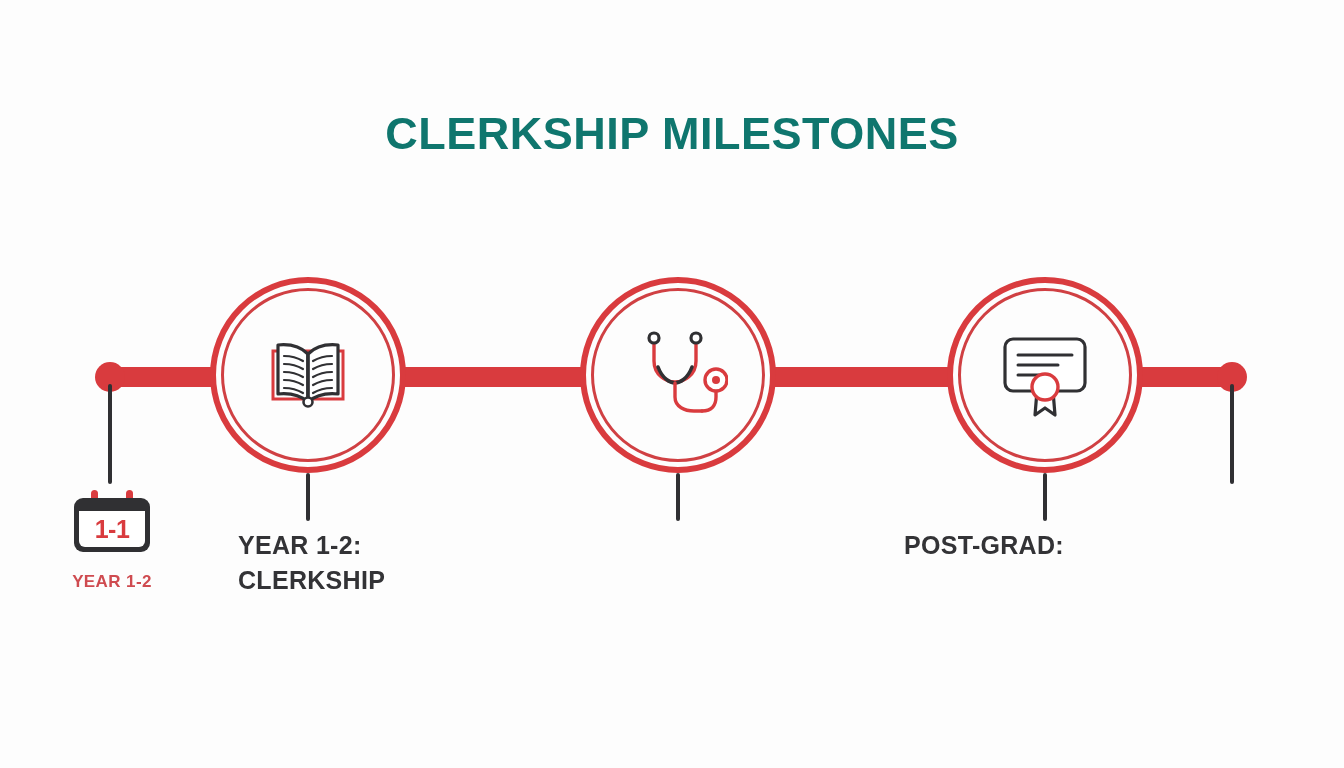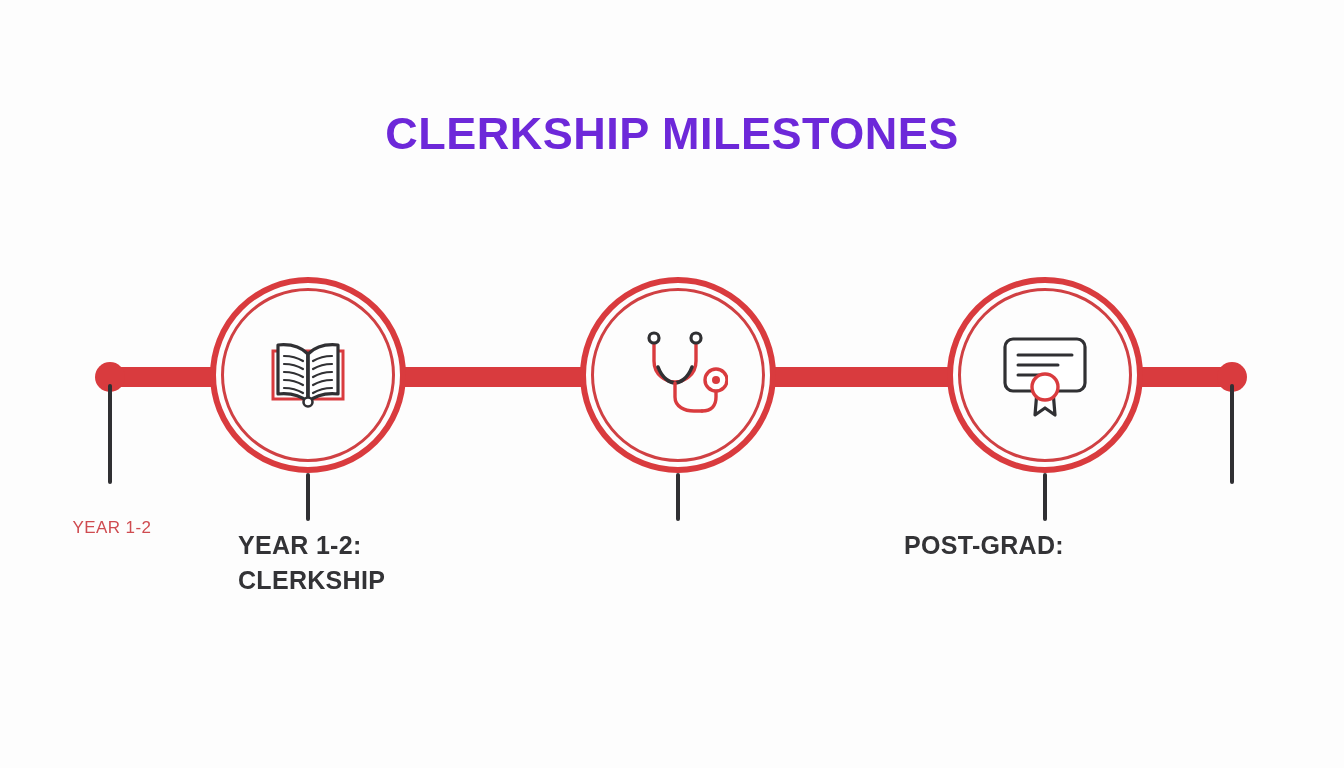--- a/index.html
+++ b/index.html
@@ -19,21 +19,21 @@
   
   #page-title {
     position: absolute;
     left: 0;
     top: 108px;
     width: 1344px;
     text-align: center;
     font-size: 45px;
     font-weight: bold;
     letter-spacing: 0.5px;
-    color: #6d28d9;
+    color: #0f766e;
     white-space: nowrap;
   }
 
   
   #timeline-bar {
     position: absolute;
     left: 100px;
     top: 367px;
     width: 1142px;
     height: 20px;
@@ -171,23 +171,23 @@
     top: 0;
     width: 7px;
     height: 18px;
     background: #d93b3e;
     border-radius: 4px;
   }
   .cal-ring-l { left: 17px; }
   .cal-ring-r { left: 52px; }
 
   .calendar-caption {
-    margin-top: 28px;
+    margin-top: 20px;
     font-size: 17px;
-    font-weight: normal;
+    font-weight: bold;
     color: #cf4b50;
     letter-spacing: 0.4px;
     white-space: nowrap;
   }
 </style>
 </head>
 <body>
 
 <div id="canvas">
 
@@ -263,17 +263,23 @@
         <circle cx="50" cy="58" r="13" fill="#ffffff" stroke="#d93b3e" stroke-width="3.4"></circle>
       </svg>
     </div>
   </div>
   <div class="milestone-stem" id="stem-matching"></div>
   <div class="milestone-label" id="label-matching">
     <div>POST-GRAD:</div>
   </div>
 
   <div class="calendar-block" id="calendar-left">
+    <div class="calendar-icon">
+      <div class="cal-ring cal-ring-l"></div>
+      <div class="cal-ring cal-ring-r"></div>
+      <div class="cal-body"></div>
+      <div class="cal-face">1-1</div>
+    </div>
     <div class="calendar-caption">YEAR 1-2</div>
   </div>
 
 
 </div>
 
 </body></html>

